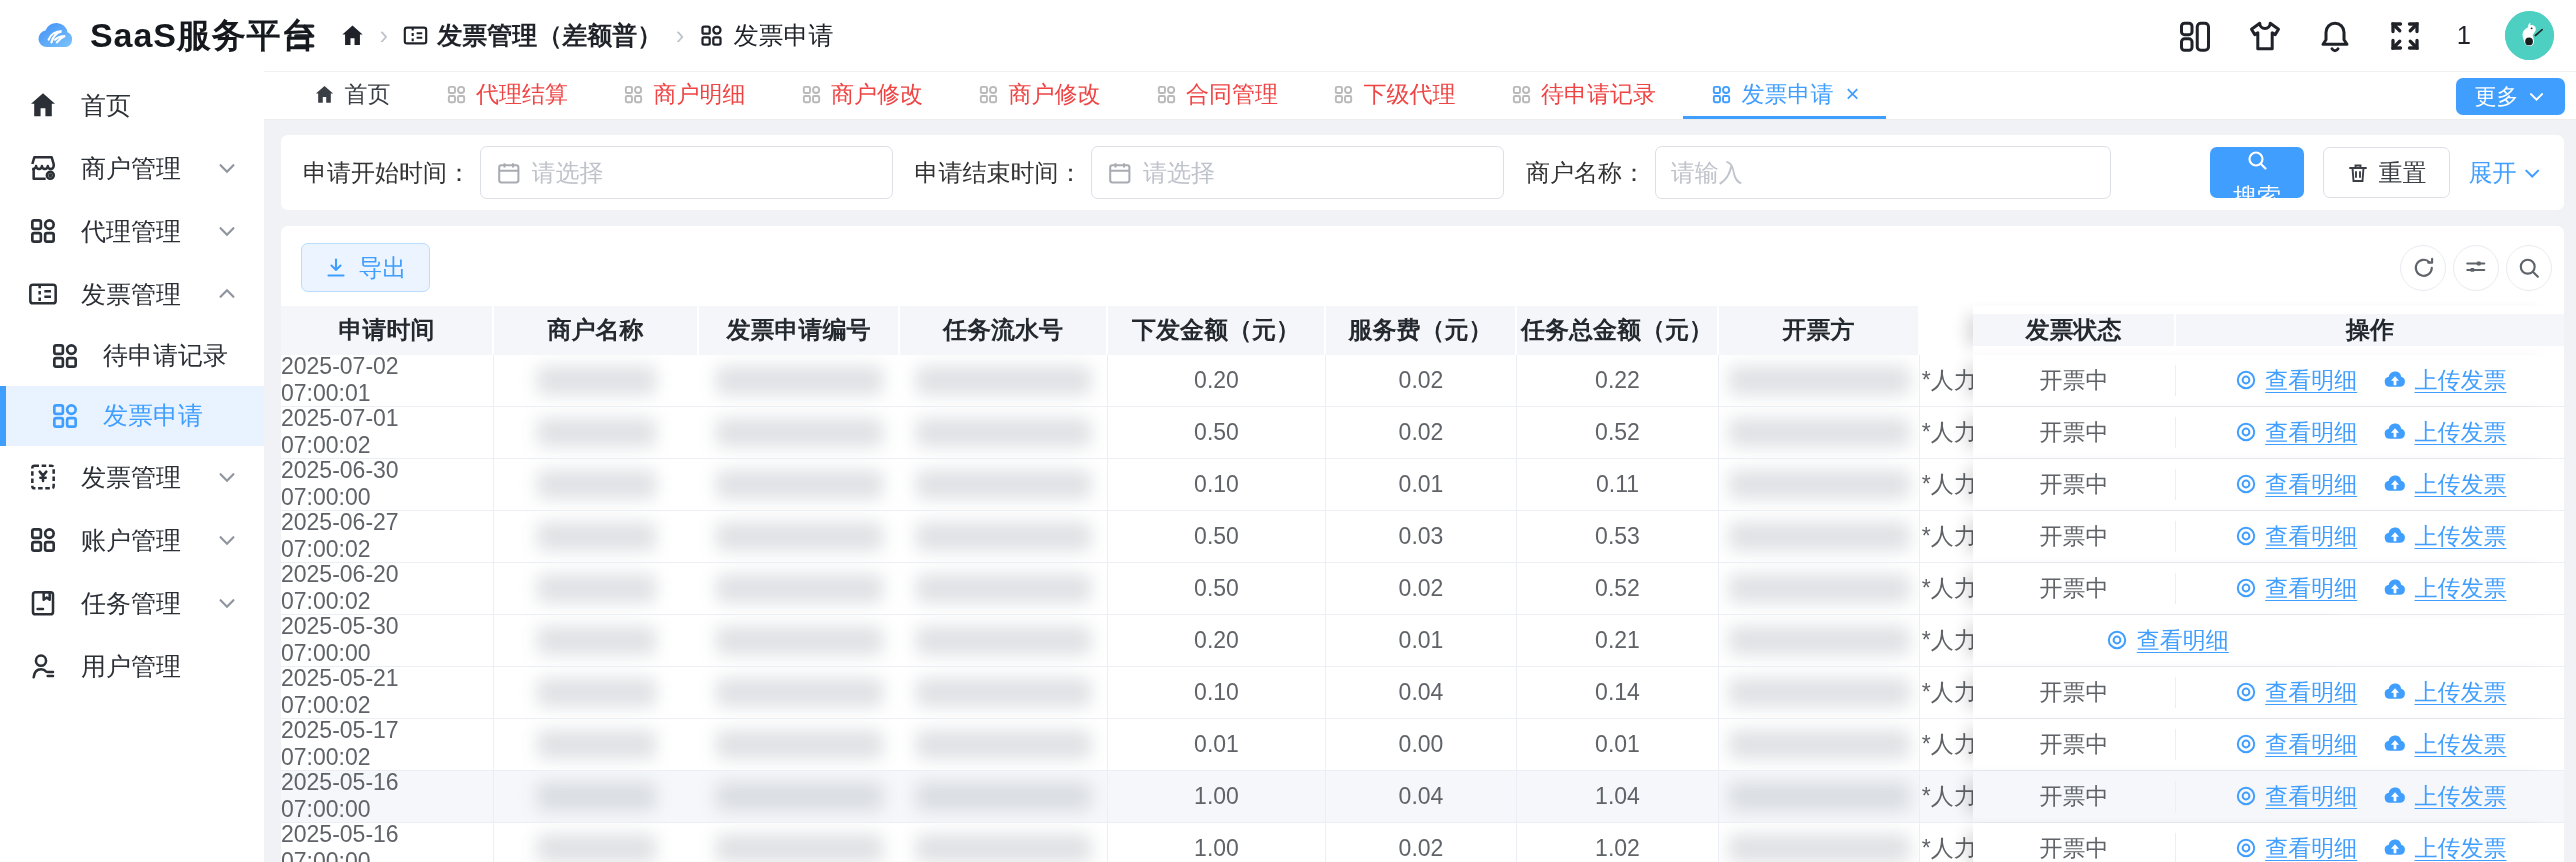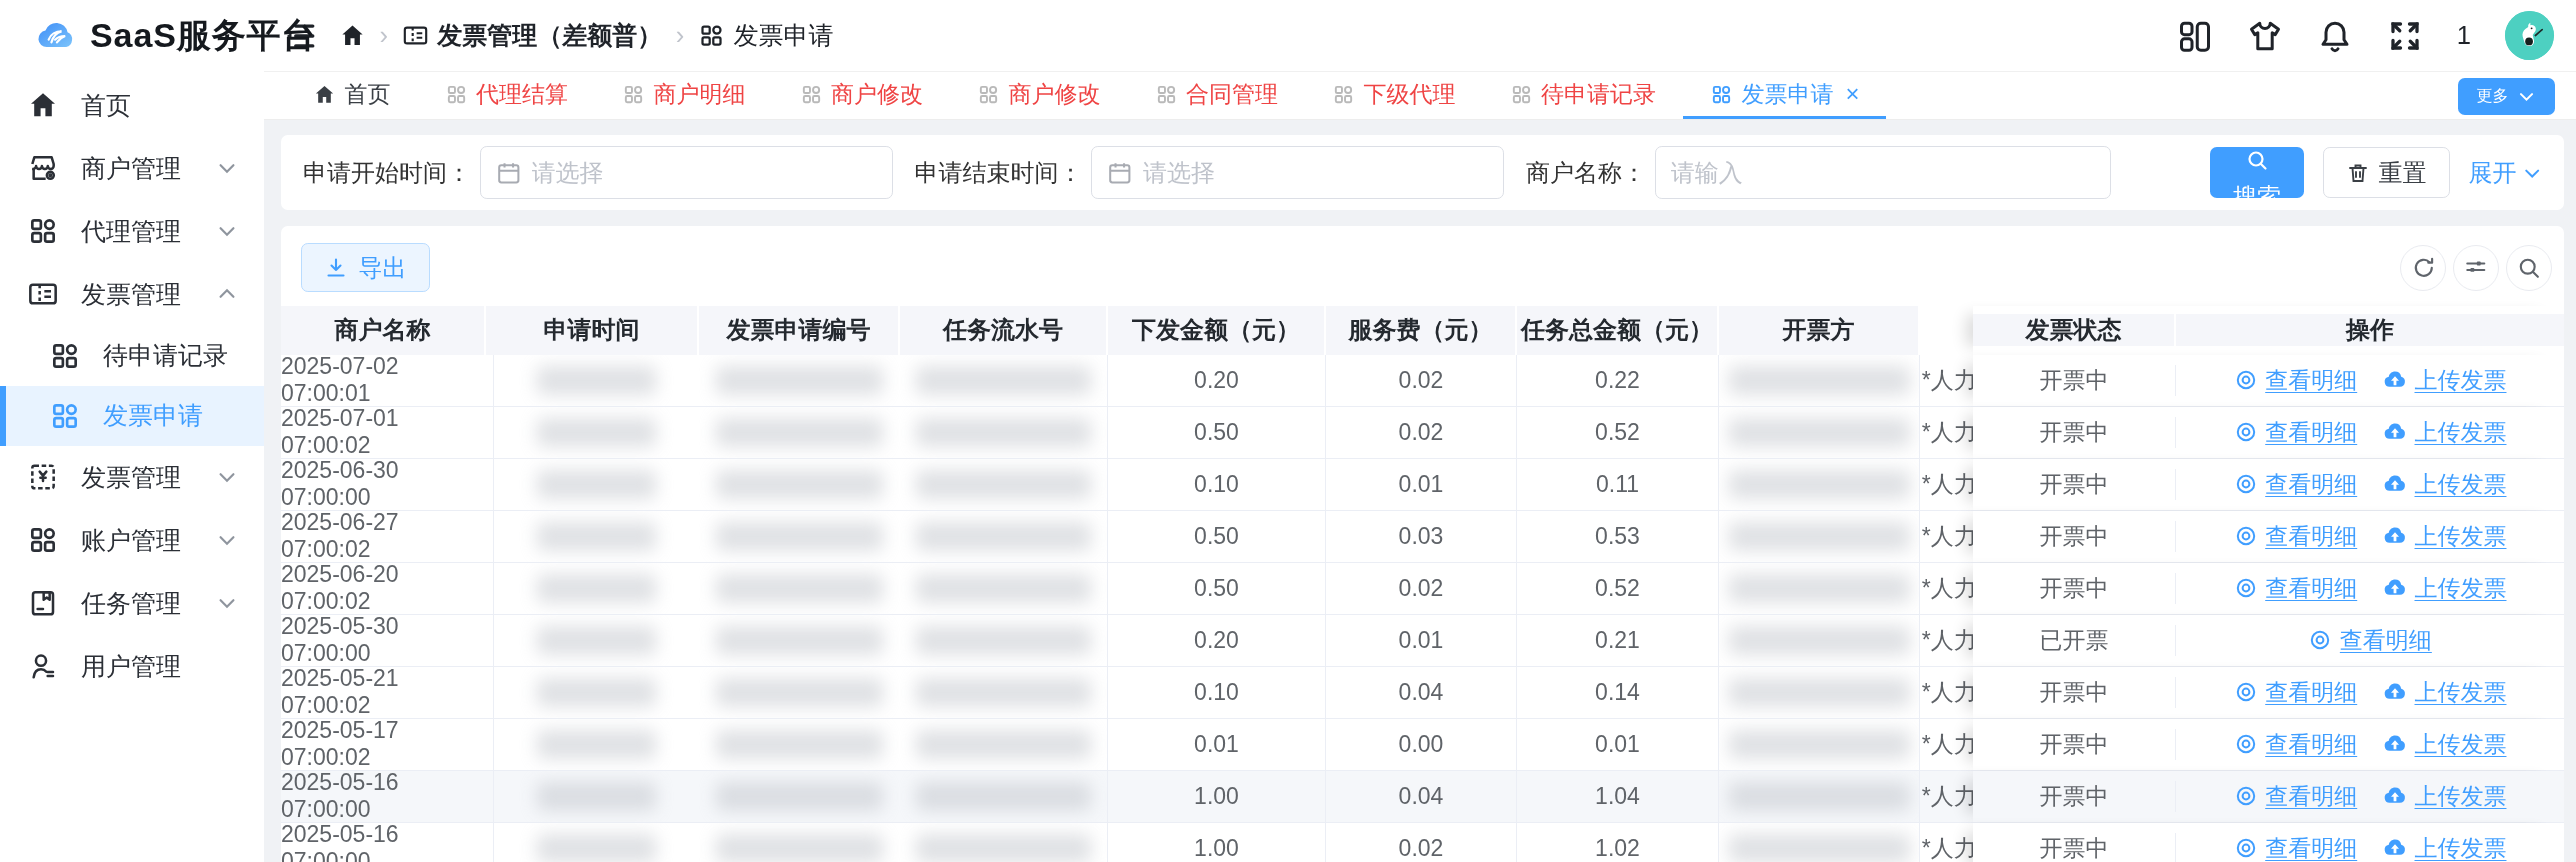--- a/index.html
+++ b/index.html
@@ -38,21 +38,21 @@
   .avatar { width:49px; height:49px; border-radius:50%; background:#4dd0c1; overflow:hidden; cursor:pointer; }
 
   
   .tabbar { position:absolute; left:264px; top:72px; right:0; height:48px; background:#fff; border-bottom:0.9px solid #ededed; display:flex; align-items:stretch; padding-left:22px; z-index:4; }
   .tab { display:flex; align-items:center; gap:8.5px; padding:0 27px; font-size:23px; color:#ef4444; cursor:pointer; white-space:nowrap; border-bottom:3.4px solid transparent; }
   .tab .t-ic { width:23px; height:23px; color:#b9b9b9; }
   .tab.dark { color:#3a3f45; } .tab.dark .t-ic { color:#3a3f45; }
   .tab.active { color:#409EFF; border-bottom-color:#409EFF; }
   .tab.active .t-ic { color:#409EFF; }
   .tab-close { font-size:24px; color:#409EFF; margin-left:3.4px; }
-  .more-btn { position:absolute; right:21px; top:6px; height:37px; padding:0 19px; background:#409EFF; color:#fff; font-size:16px; border:none; border-radius:6.8px; display:flex; align-items:center; gap:8.5px; cursor:pointer; }
+  .more-btn { position:absolute; right:11px; top:6px; height:37px; padding:0 19px; background:#409EFF; color:#fff; font-size:22px; border:none; border-radius:6.8px; display:flex; align-items:center; gap:8.5px; cursor:pointer; }
   .more-btn .chev { width:19px; height:19px; color:#fff; }
 
   
   .main { position:absolute; left:264px; top:120px; right:0; bottom:0; }
   .card { background:#fff; border-radius:6.8px; }
   .filter-card { position:absolute; left:17px; right:12px; top:15.3px; height:75px; display:flex; align-items:center; padding:0 22px; }
   .f-group { display:flex; align-items:center; margin-right:22px; }
   .f-label { font-size:24px; color:#333; white-space:nowrap; margin-right:8.5px; }
   .inp { height:53px; border:0.9px solid #dcdfe6; border-radius:6.8px; display:flex; align-items:center; padding:0 15.3px; gap:10.2px; background:#fff; }
   .inp .cal-ic { width:25.6px; height:25.6px; color:#a8abb2; }
@@ -553,22 +553,22 @@
               <svg viewBox="0 0 24 24" fill="none" stroke="currentColor" stroke-width="2" stroke-linecap="round">
                 <circle cx="11" cy="11" r="6.5"></circle>
                 <path d="M16 16l4.5 4.5"></path>
               </svg>
             </span>
           </button>
       </div>
     </div>
     <div class="tbl">
       <div class="t-head" id="thead">
+          <div class="t-cell c0">申请时间</div>
           <div class="t-cell c1">商户名称</div>
-          <div class="t-cell c0">申请时间</div>
           <div class="t-cell c2">发票申请编号</div>
           <div class="t-cell c3">任务流水号</div>
           <div class="t-cell c4">下发金额（元）</div>
           <div class="t-cell c5">服务费（元）</div>
           <div class="t-cell c6">任务总金额（元）</div>
           <div class="t-cell c7">开票方</div>
           <div class="t-cell c8"></div>
           <div class="fixed">
             <div class="t-cell c9">发票状态</div>
             <div class="t-cell c10">操作</div>
@@ -814,21 +814,20 @@
     <div class="t-cell c4">0.20</div>
     <div class="t-cell c5">0.01</div>
     <div class="t-cell c6">0.21</div>
     <div class="t-cell c7">
               <div class="blob"></div>
             </div>
     <div class="t-cell c8">
               <span class="sliver">*人力</span>
             </div>
     <div class="fixed">
-      <div class="t-cell c9">已开票</div>
       <div class="t-cell c10">
                 <span class="link">
                   <span class="l-ic ic">
                     <svg viewBox="0 0 24 24" fill="none" stroke="currentColor" stroke-width="2">
                       <circle cx="12" cy="12" r="8.2"></circle>
                       <circle cx="12" cy="12" r="3.4"></circle>
                     </svg>
                   </span>
                   <span>查看明细</span>
                 </span>

